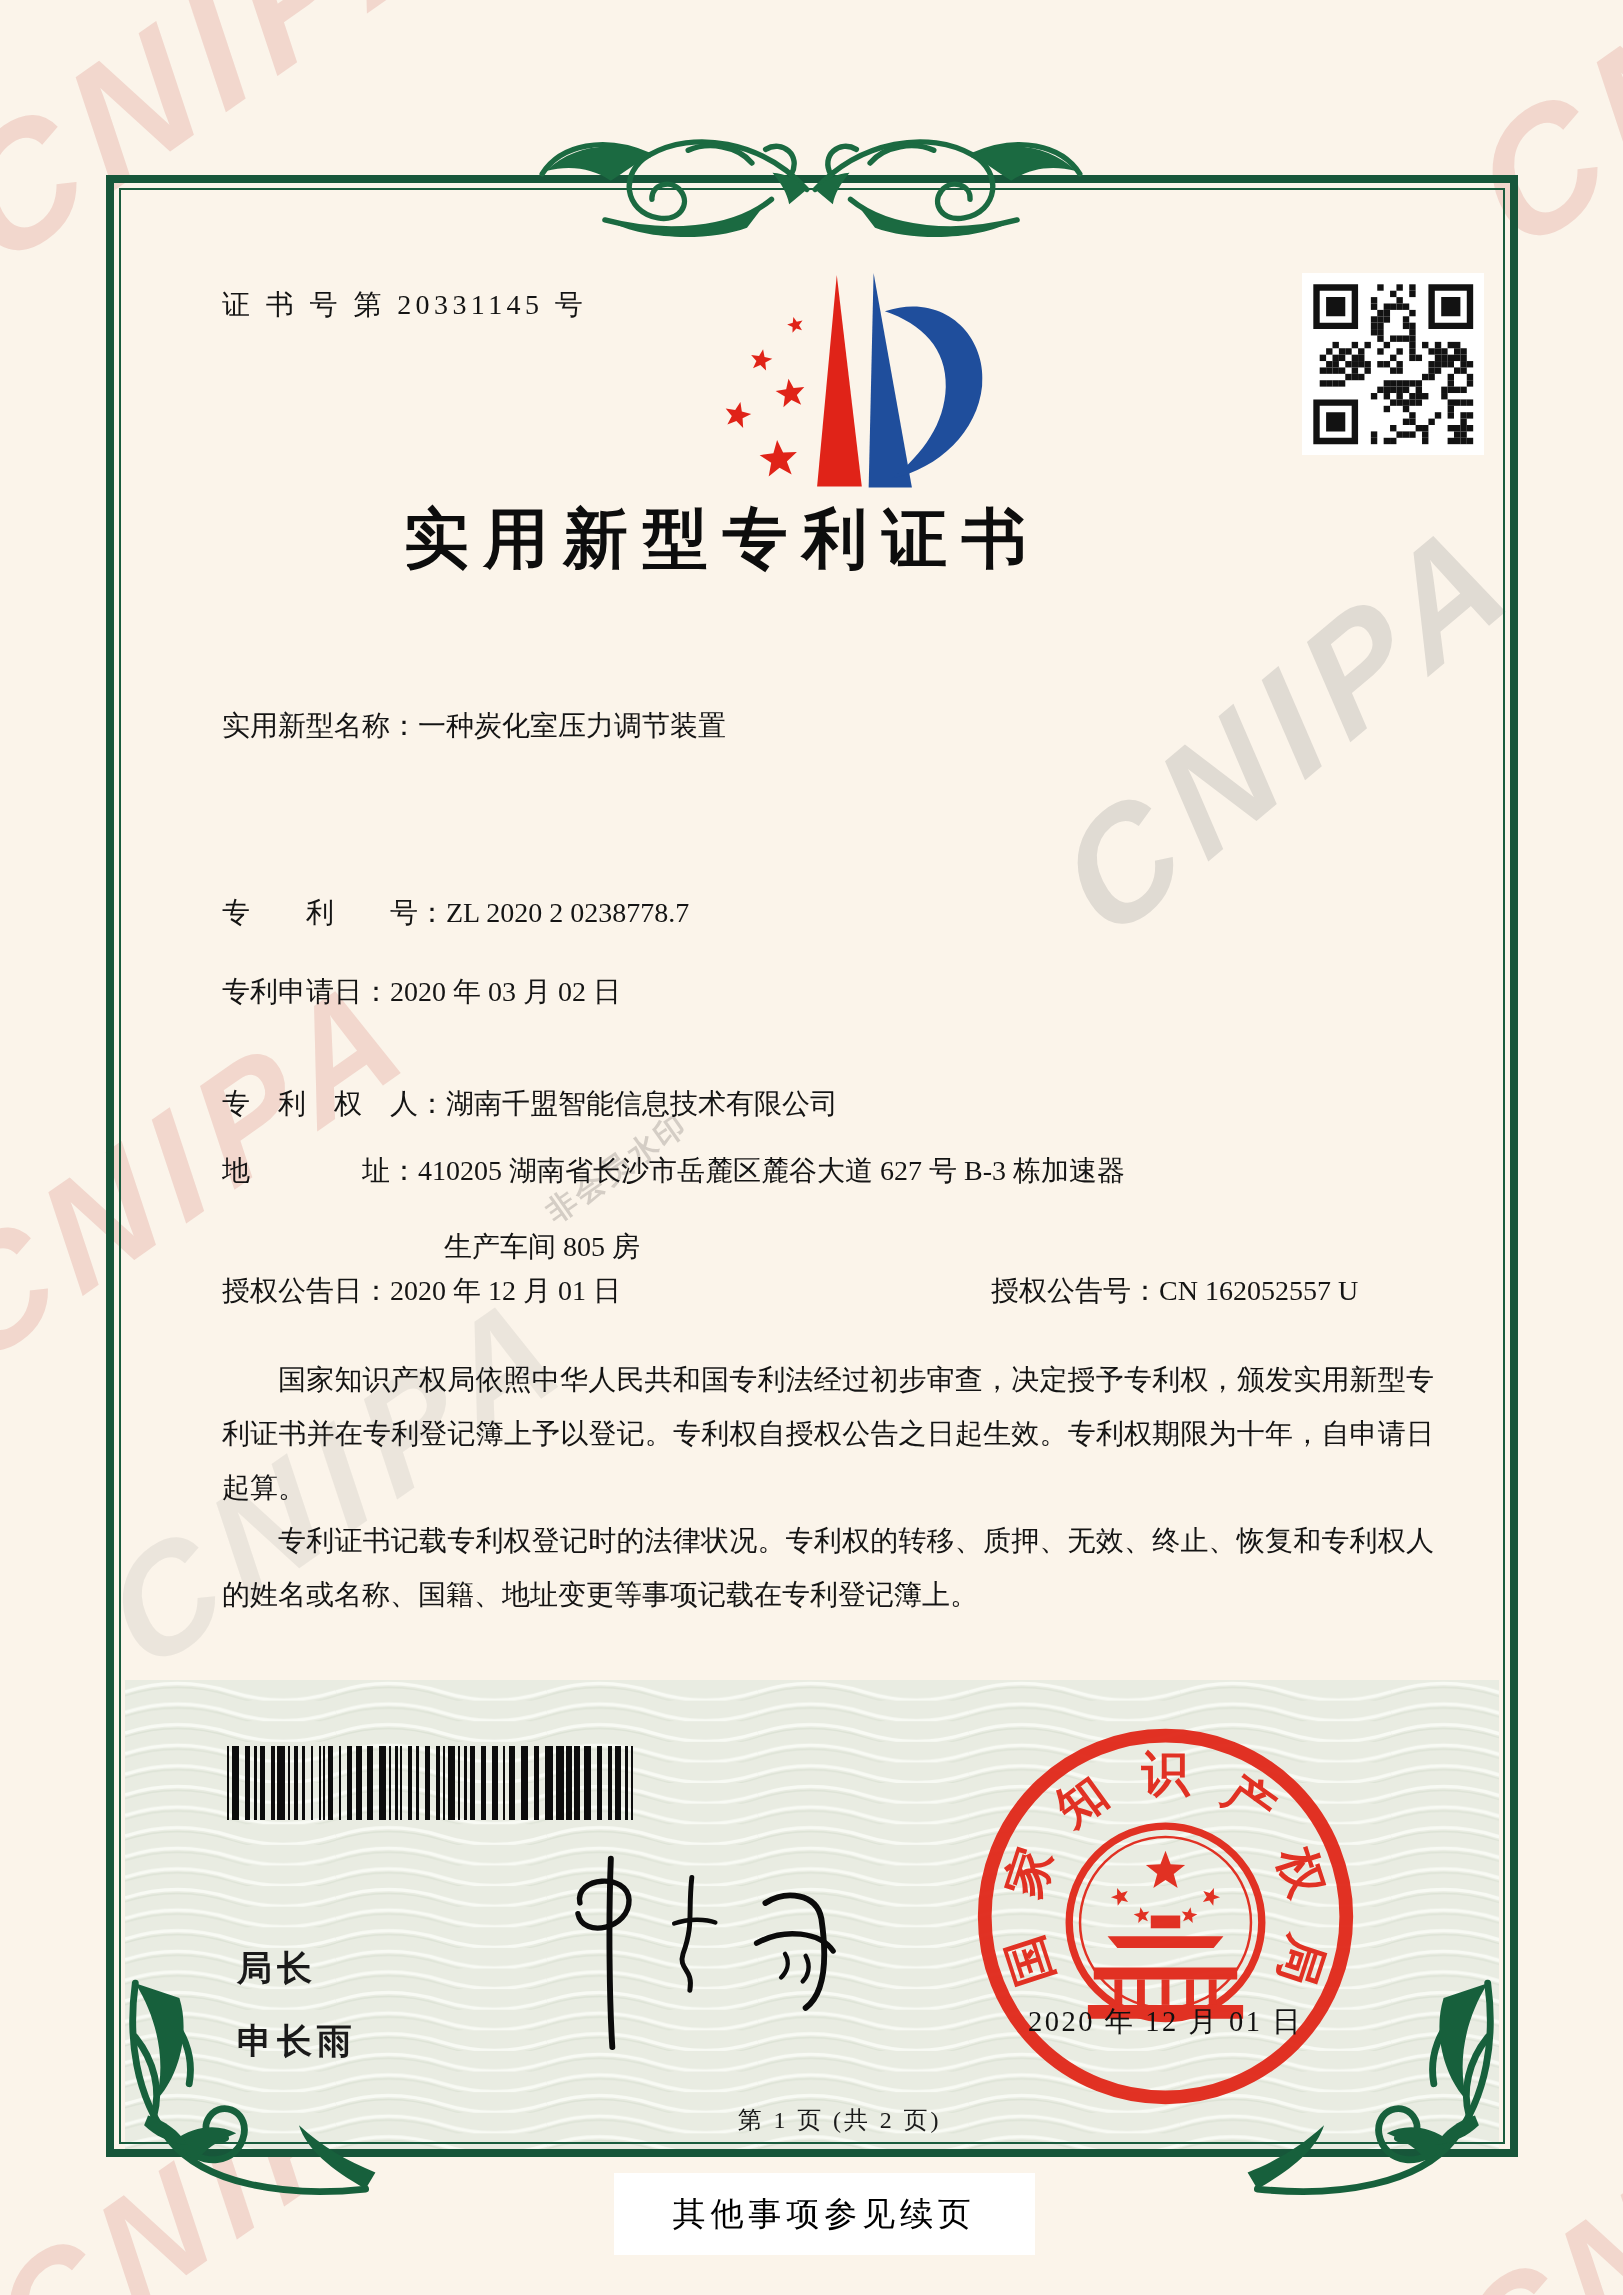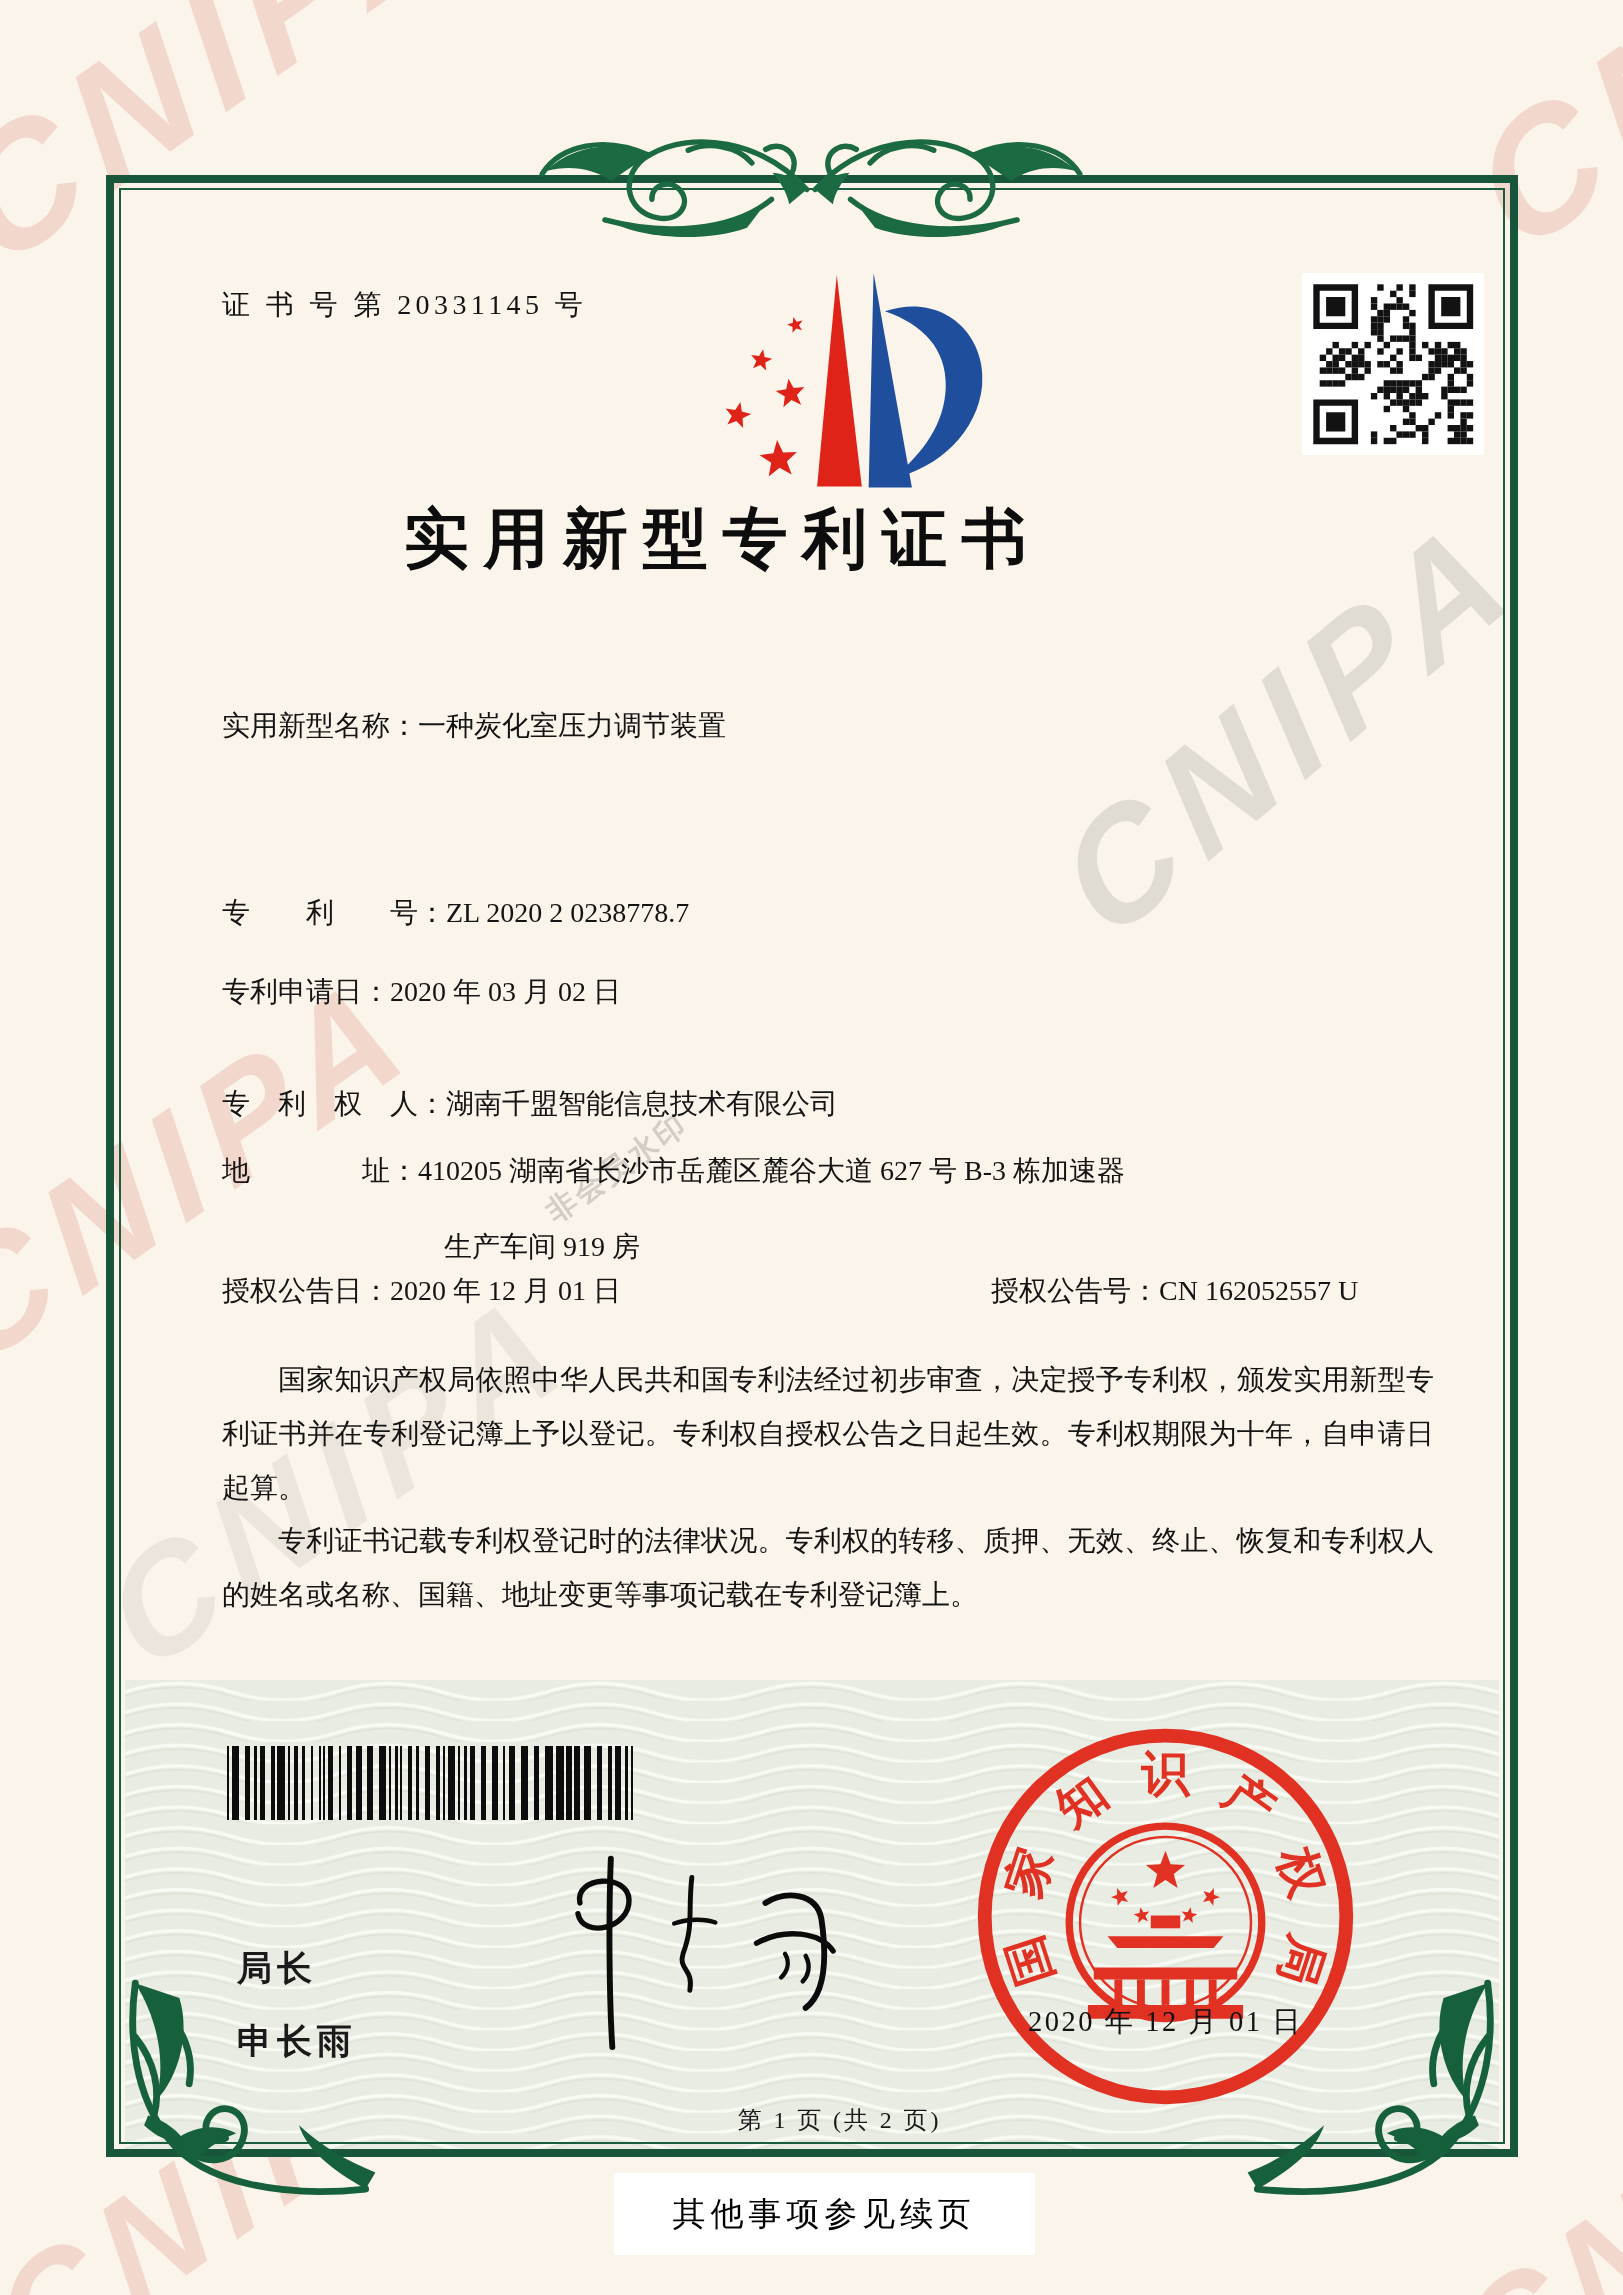--- a/index.html
+++ b/index.html
@@ -393,21 +393,21 @@
   <div class="field-row" style="top:973px;">
     <span class="field-label">专利申请日：</span><span class="field-value">2020 年 03 月 02 日</span>
   </div>
   <div class="field-row" style="top:1085px;">
     <span class="field-label">专　利　权　人：</span><span class="field-value">湖南千盟智能信息技术有限公司</span>
   </div>
   <div class="field-row" style="top:1152px;">
     <span class="field-label">地　　　　址：</span><span class="field-value">410205 湖南省长沙市岳麓区麓谷大道 627 号 B-3 栋加速器</span>
   </div>
   <div class="field-row" style="top:1228px;left:444px;">
-    <span class="field-value">生产车间 919 房</span>
+    <span class="field-value">生产车间 805 房</span>
   </div>
   <div class="field-row" style="top:1272px;">
     <span class="field-label">授权公告日：</span><span class="field-value">2020 年 12 月 01 日</span>
   </div>
   <div class="field-row" style="top:1272px;left:991px;">
     <span class="field-label">授权公告号：</span><span class="field-value">CN 162052557 U</span>
   </div>
 
   <div id="para-block">
     <p>国家知识产权局依照中华人民共和国专利法经过初步审查，决定授予专利权，颁发实用新型专利证书并在专利登记簿上予以登记。专利权自授权公告之日起生效。专利权期限为十年，自申请日起算。</p>

